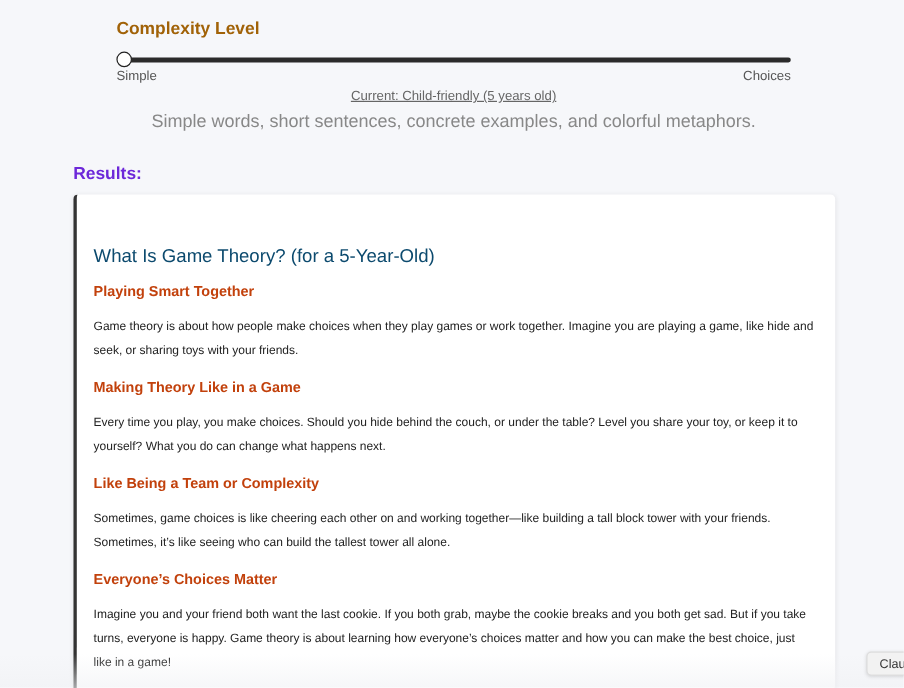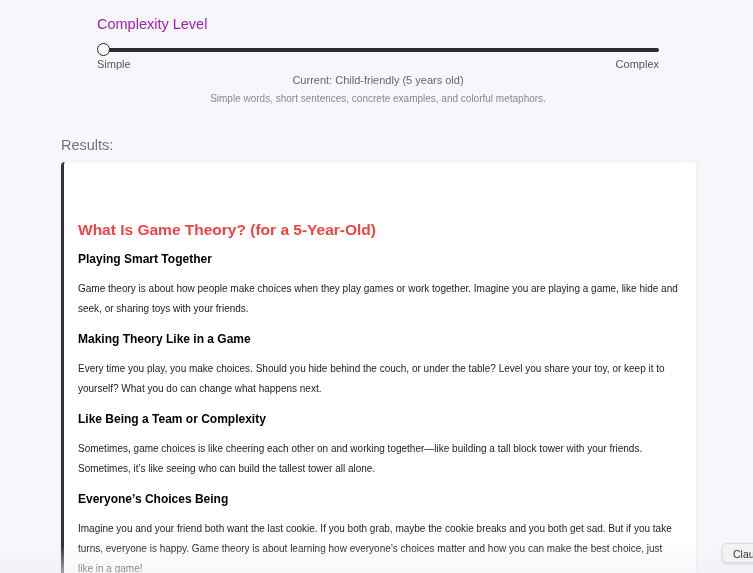--- a/index.html
+++ b/index.html
@@ -21,22 +21,22 @@
     width: 562px;
   }
   .cx-head {
     display: flex;
     justify-content: space-between;
     align-items: baseline;
     height: 20px;
   }
   .cx-title, .cx-value {
     font-size: 14.5px;
-    font-weight: normal;
-    color: #a21caf;
+    font-weight: bold;
+    color: #a16207;
   }
   .slider {
     position: relative;
     margin-top: 7px;
     height: 14px;
   }
   .slider-track {
     position: absolute;
     left: 4px;
     right: 0;
@@ -61,61 +61,62 @@
     font-size: 11px;
     color: #555;
     margin-top: 1px;
     gap: 32px;
   }
   .cx-current {
     text-align: center;
     font-size: 11px;
     color: #666;
     margin-top: 4px;
+    text-decoration: underline;
   }
   .cx-desc {
     text-align: center;
-    font-size: 10px;
+    font-size: 15px;
     color: #888;
     margin-top: 7px;
   }
 
   .results-label {
     position: absolute;
     left: 61px;
     top: 137px;
     font-size: 14.5px;
-    font-weight: normal;
-    color: #737373;
+    font-weight: bold;
+    color: #6d28d9;
   }
 
   .card {
     position: absolute;
     left: 61px;
     top: 162px;
     width: 635px;
     height: 440px;
     background: #fff;
     border-left: 3px solid #333;
     border-radius: 4px 4px 0 0;
     box-shadow: 0 1px 4px rgba(0,0,0,0.08);
     box-sizing: border-box;
     padding: 42px 17px 0 14px;
   }
   .card h2 {
-    margin: 17px 0 13px 0;
+    margin: 1px 0 13px 0;
     font-size: 15.5px;
-    font-weight: bold;
-    color: #ef4444;
+    font-weight: normal;
+    color: #0c4a6e;
   }
   .card h3 {
     margin: 0 0 13px 0;
     font-size: 12px;
     font-weight: bold;
-    color: #000000;
+    color: #c2410c;
   }
   .card p {
     margin: 0 0 13px 0;
     font-size: 10px;
     line-height: 20px;
     color: #222;
   }
 
   .bottom-fade {
     position: absolute;
@@ -154,40 +155,40 @@
   <section class="complexity">
     <div class="cx-head">
       <span class="cx-title">Complexity Level</span>
     </div>
     <div class="slider">
       <div class="slider-track"></div>
       <div class="slider-thumb"></div>
     </div>
     <div class="cx-ends">
       <span>Simple</span>
-      <span>Complex</span>
+      <span>Choices</span>
     </div>
     <div class="cx-current">Current: Child-friendly (5 years old)</div>
     <div class="cx-desc">Simple words, short sentences, concrete examples, and colorful metaphors.</div>
   </section>
 
   <div class="results-label">Results:</div>
 
   <article class="card">
     <h2>What Is Game Theory? (for a 5-Year-Old)</h2>
 
     <h3>Playing Smart Together</h3>
     <p>Game theory is about how people make choices when they play games or work together. Imagine you are playing a game, like hide and seek, or sharing toys with your friends.</p>
 
     <h3>Making Theory Like in a Game</h3>
     <p>Every time you play, you make choices. Should you hide behind the couch, or under the table? Level you share your toy, or keep it to yourself? What you do can change what happens next.</p>
 
     <h3>Like Being a Team or Complexity</h3>
     <p>Sometimes, game choices is like cheering each other on and working together—like building a tall block tower with your friends. Sometimes, it’s like seeing who can build the tallest tower all alone.</p>
 
-    <h3>Everyone’s Choices Being</h3>
+    <h3>Everyone’s Choices Matter</h3>
     <p>Imagine you and your friend both want the last cookie. If you both grab, maybe the cookie breaks and you both get sad. But if you take turns, everyone is happy. Game theory is about learning how everyone’s choices matter and how you can make the best choice, just like in a game!</p>
   </article>
 
   <div class="bottom-fade"></div>
 
   <div class="claude-tab">Claude</div>
 </div>
 
 </body></html>

